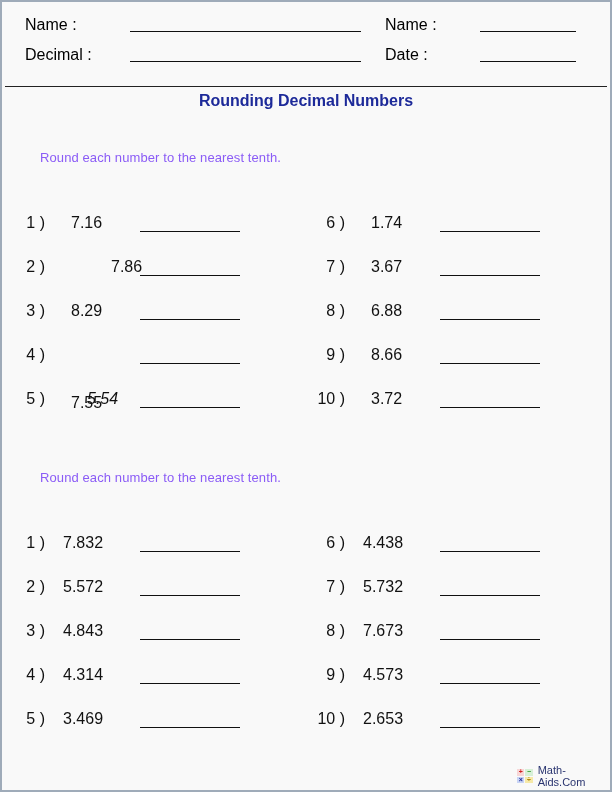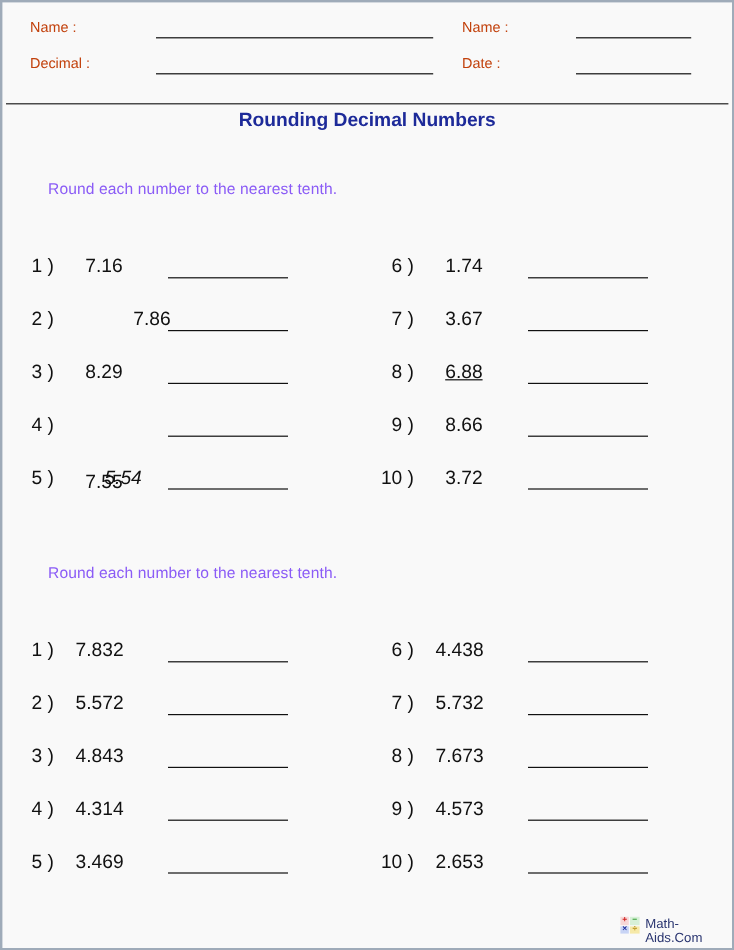--- a/index.html
+++ b/index.html
@@ -10,22 +10,22 @@
       color: #111;
       overflow: hidden;
     }
     .page-border {
       position: absolute; inset: 0;
       border: 2px solid #9fabb9;
       pointer-events: none;
     }
     .hdr-label {
       position: absolute;
-      font-size: 12px;
-      color: #c2410c;
+      font-size: 16px;
+      color: #000000;
     }
     .hdr-line {
       position: absolute;
       height: 1px;
       background: #111;
     }
     .divider {
       position: absolute;
       left: 5px; right: 5px; top: 86px;
       height: 1px; background: #222;
@@ -62,21 +62,21 @@
     .problem .ans {
       position: absolute;
       top: 17px;
       width: 100px;
       height: 1px;
       background: #111;
     }
     .footer {
       position: absolute;
       left: 490px; top: 764px;
-      display: flex; align-items: flex-start; gap: 5px;
+      display: flex; align-items: center; gap: 5px;
       font-size: 11px; color: #2a3570; padding-left: 27px;
     }
     .logo {
       width: 16px; height: 14px;
       display: grid;
       grid-template-columns: 1fr 1fr;
       grid-template-rows: 1fr 1fr;
       gap: 1px;
     }
     .logo span {
@@ -145,21 +145,21 @@
     <span class="val" style="left:71px;">1.74</span>
     <div class="ans" style="left:140px;"></div>
   </div>
   <div class="problem" style="left:300px; top:258px; width:300px;">
     <span class="num">7 )</span>
     <span class="val" style="left:71px;">3.67</span>
     <div class="ans" style="left:140px;"></div>
   </div>
   <div class="problem" style="left:300px; top:302px; width:300px;">
     <span class="num">8 )</span>
-    <span class="val" style="left:71px;text-decoration:underline;">6.88</span>
+    <span class="val" style="left:71px;">6.88</span>
     <div class="ans" style="left:140px;"></div>
   </div>
   <div class="problem" style="left:300px; top:346px; width:300px;">
     <span class="num">9 )</span>
     <span class="val" style="left:71px;">8.66</span>
     <div class="ans" style="left:140px;"></div>
   </div>
   <div class="problem" style="left:300px; top:390px; width:300px;">
     <span class="num">10 )</span>
     <span class="val" style="left:71px;">3.72</span>

